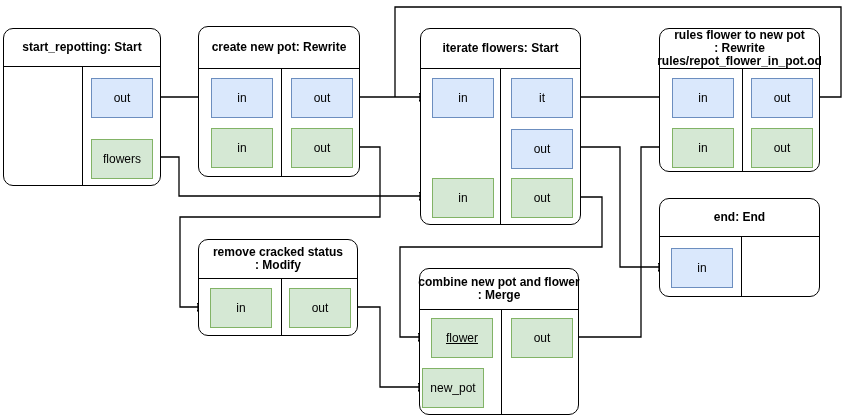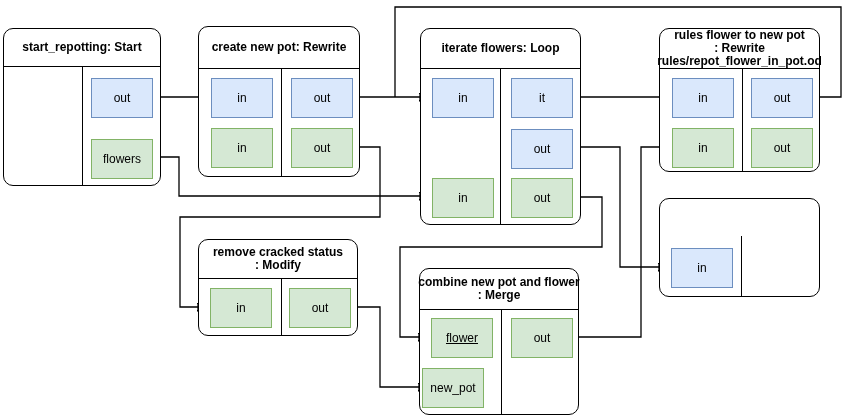--- a/index.html
+++ b/index.html
@@ -65,21 +65,21 @@
     </div>
     <div class="v-divider" style="left:82px;top:41px;"></div>
     <div class="port blue" style="left:12px;top:51px;">in</div>
     <div class="port green" style="left:12px;top:101px;">in</div>
     <div class="port blue" style="left:92px;top:51px;">out</div>
     <div class="port green" style="left:92px;top:101px;">out</div>
   </div>
 
   <div class="node" style="left:420px;top:28px;width:161px;height:197px;">
     <div class="node-title" style="height:39px;">
-      <span class="title-line">iterate flowers: Loop</span>
+      <span class="title-line">iterate flowers: Start</span>
     </div>
     <div class="v-divider" style="left:79px;top:39px;"></div>
     <div class="port blue" style="left:11px;top:49px;">in</div>
     <div class="port green" style="left:11px;top:149px;">in</div>
     <div class="port blue" style="left:90px;top:49px;">it</div>
     <div class="port blue" style="left:90px;top:100px;">out</div>
     <div class="port green" style="left:90px;top:149px;">out</div>
   </div>
 
   <div class="node" style="left:659px;top:28px;width:161px;height:144px;">
@@ -89,20 +89,23 @@
       <span class="title-line">rules/repot_flower_in_pot.od</span>
     </div>
     <div class="v-divider" style="left:82px;top:39px;"></div>
     <div class="port blue" style="left:12px;top:49px;">in</div>
     <div class="port green" style="left:12px;top:99px;">in</div>
     <div class="port blue" style="left:91px;top:49px;">out</div>
     <div class="port green" style="left:91px;top:99px;">out</div>
   </div>
 
   <div class="node" style="left:659px;top:198px;width:161px;height:99px;">
+    <div class="node-title" style="height:37px;">
+      <span class="title-line">end: End</span>
+    </div>
     <div class="v-divider" style="left:81px;top:37px;"></div>
     <div class="port blue" style="left:11px;top:49px;">in</div>
   </div>
 
   <div class="node" style="left:198px;top:239px;width:160px;height:97px;">
     <div class="node-title" style="height:38px;">
       <span class="title-line">remove cracked status</span>
       <span class="title-line">: Modify</span>
     </div>
     <div class="v-divider" style="left:82px;top:38px;"></div>

